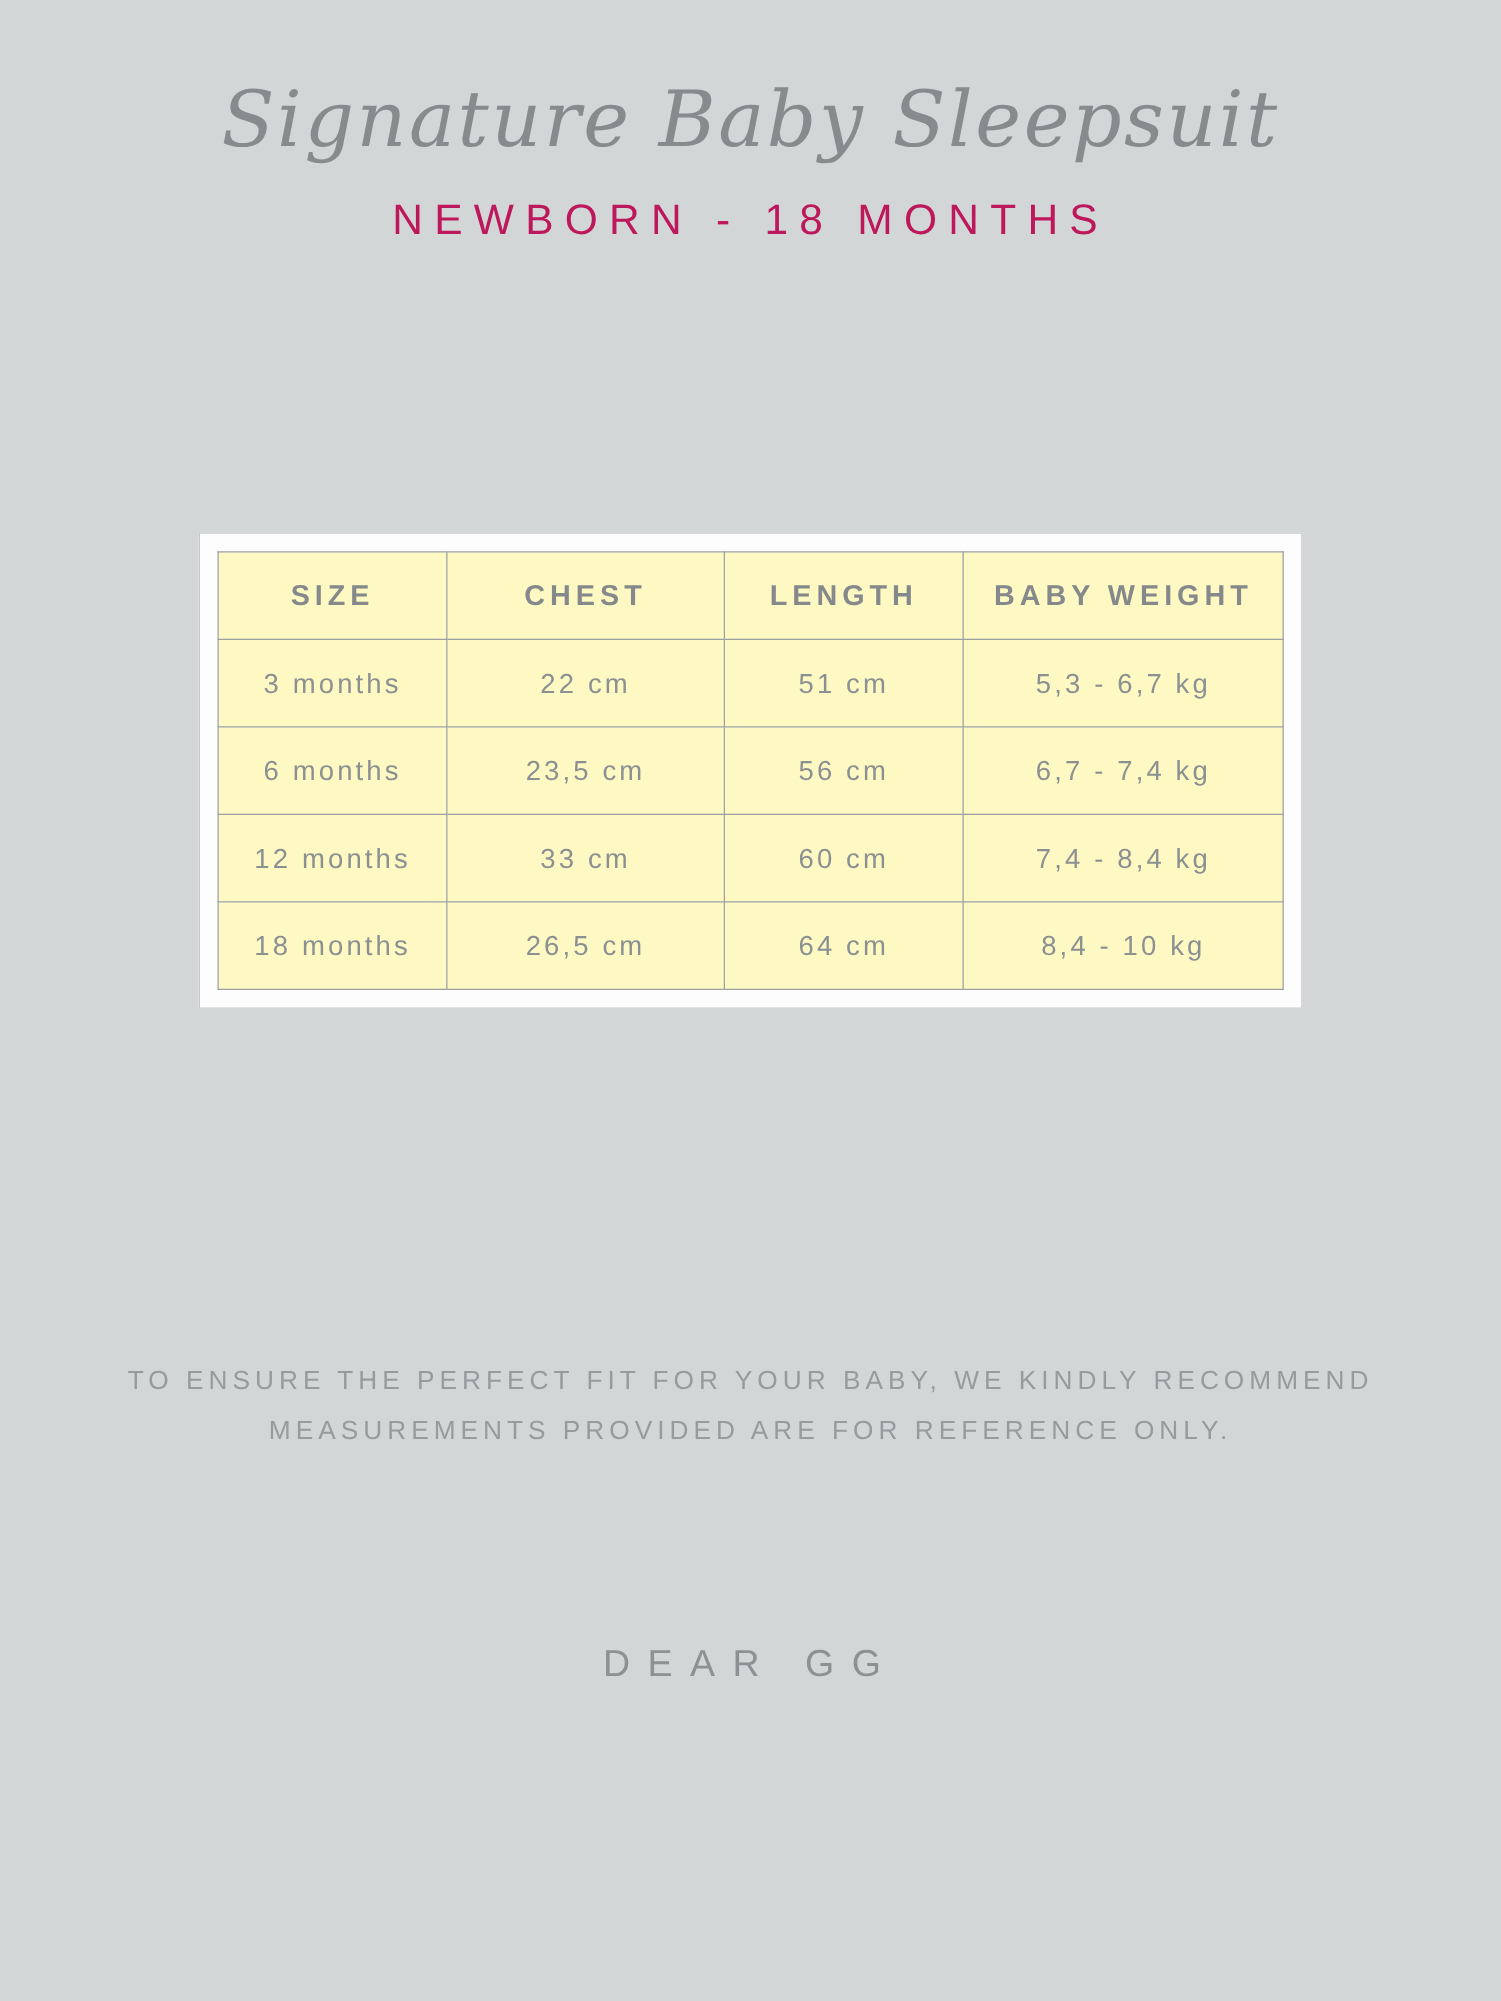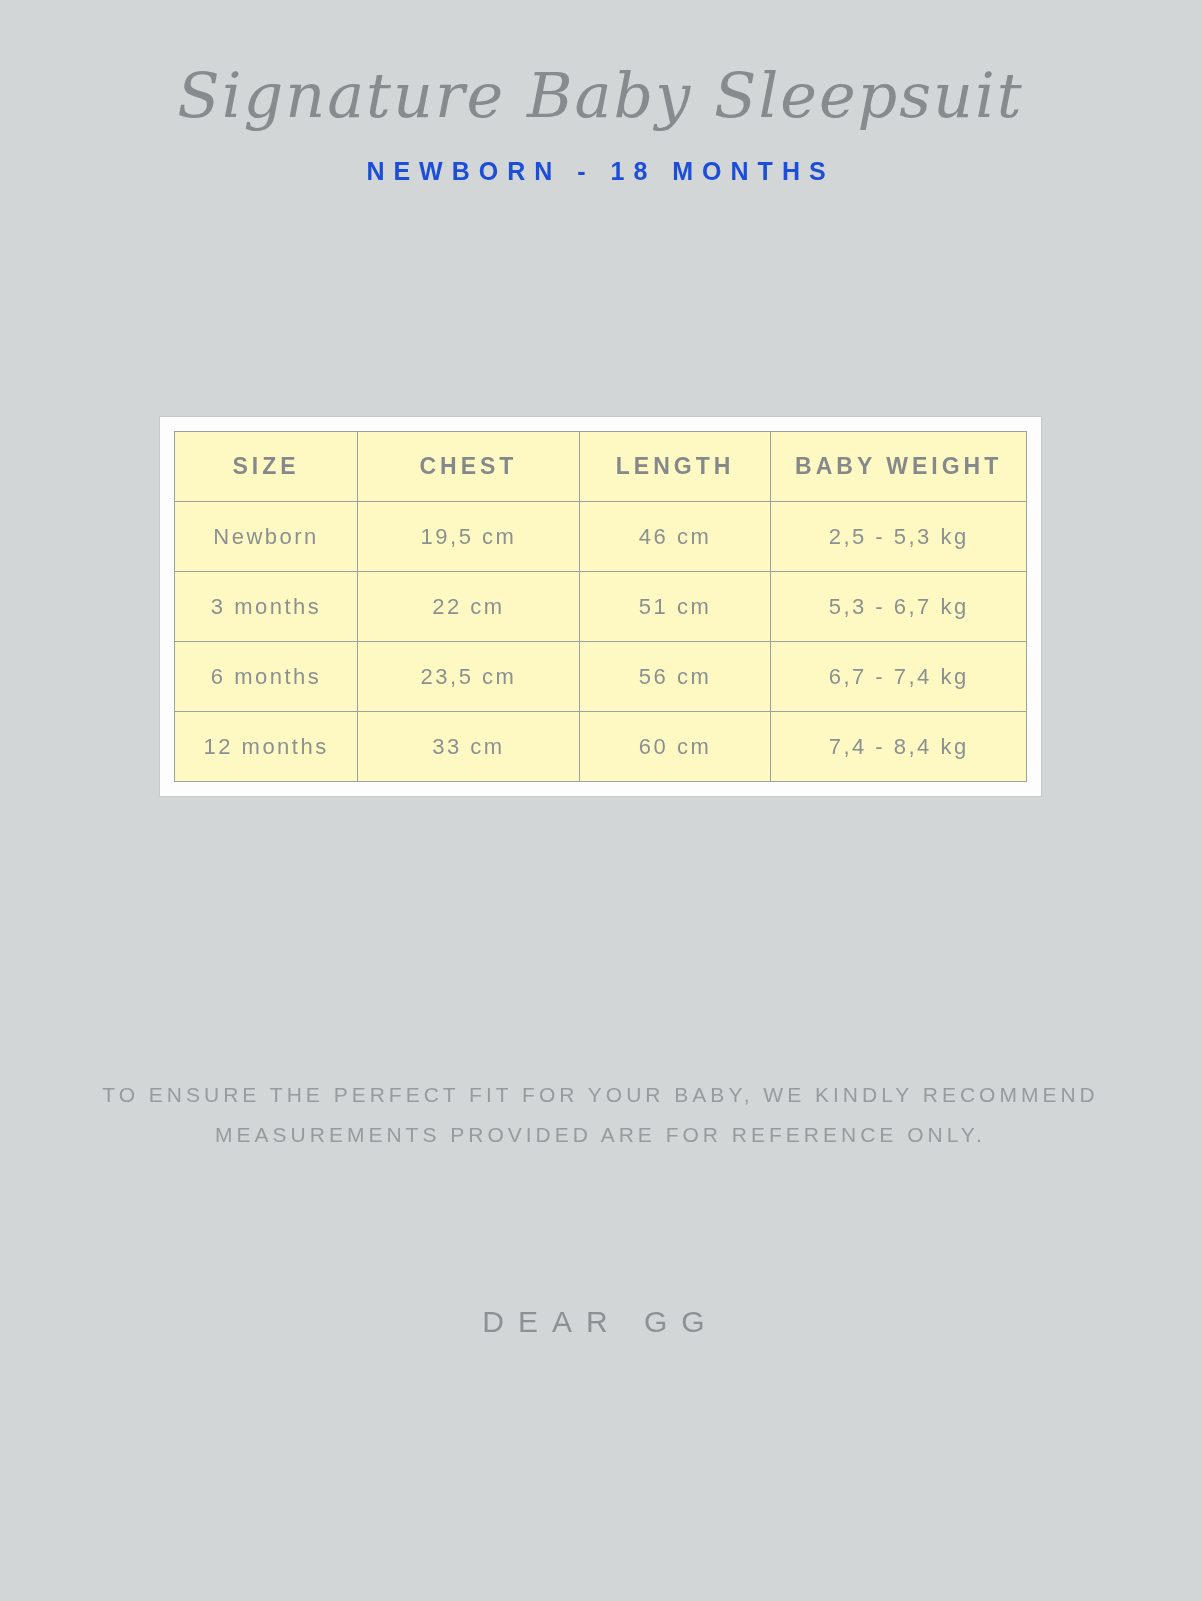--- a/index.html
+++ b/index.html
@@ -23,24 +23,24 @@
     font-style: italic;
     font-weight: 400;
     font-size: 62px;
     color: #878b8d;
     letter-spacing: 2px;
     text-align: center;
     line-height: 1.15;
   }
   .subtitle {
     margin-top: 26px;
-    font-size: 25px;
-    font-weight: 700;
+    font-size: 34px;
+    font-weight: 400;
     letter-spacing: 9px;
-    color: #1d4ed8;
+    color: #be185d;
     text-align: center;
   }
   .card {
     margin-top: 230px;
     width: 883px;
     background: #fdfdfd;
     padding: 14px;
     border: 1px solid #c6c9ca;
   }
   table.size-table {
@@ -108,43 +108,43 @@
       <thead>
         <tr>
           <th>SIZE</th>
           <th>CHEST</th>
           <th>LENGTH</th>
           <th>BABY WEIGHT</th>
         </tr>
       </thead>
       <tbody>
         <tr>
-          <td>Newborn</td>
-          <td>19,5 cm</td>
-          <td>46 cm</td>
-          <td>2,5 - 5,3 kg</td>
-        </tr>
-        <tr>
           <td>3 months</td>
           <td>22 cm</td>
           <td>51 cm</td>
           <td>5,3 - 6,7 kg</td>
         </tr>
         <tr>
           <td>6 months</td>
           <td>23,5 cm</td>
           <td>56 cm</td>
           <td>6,7 - 7,4 kg</td>
         </tr>
         <tr>
           <td>12 months</td>
           <td>33 cm</td>
           <td>60 cm</td>
           <td>7,4 - 8,4 kg</td>
         </tr>
+        <tr>
+          <td>18 months</td>
+          <td>26,5 cm</td>
+          <td>64 cm</td>
+          <td>8,4 - 10 kg</td>
+        </tr>
       </tbody>
     </table>
   </div>
 
   <div class="disclaimer">
     <div>TO ENSURE THE PERFECT FIT FOR YOUR BABY, WE KINDLY RECOMMEND</div>
     <div>MEASUREMENTS PROVIDED ARE FOR REFERENCE ONLY.</div>
   </div>
 
   <div class="brand">DEAR GG</div>

